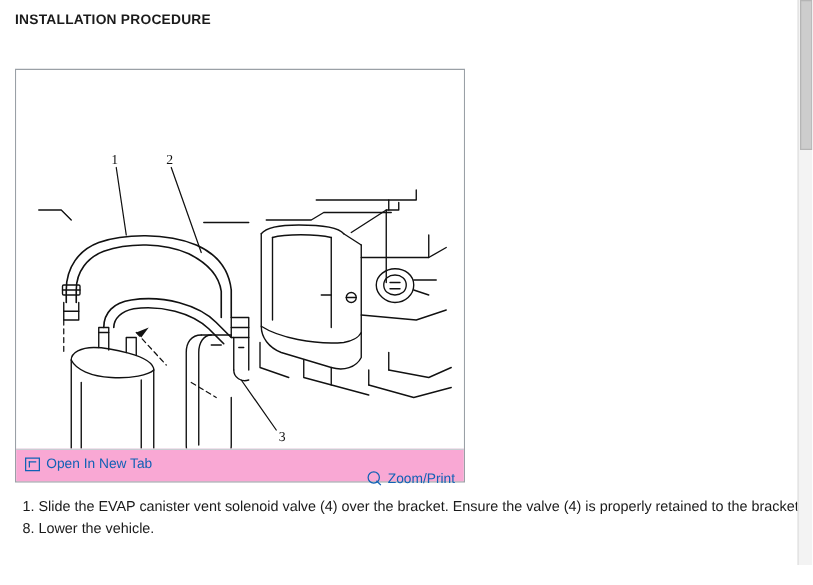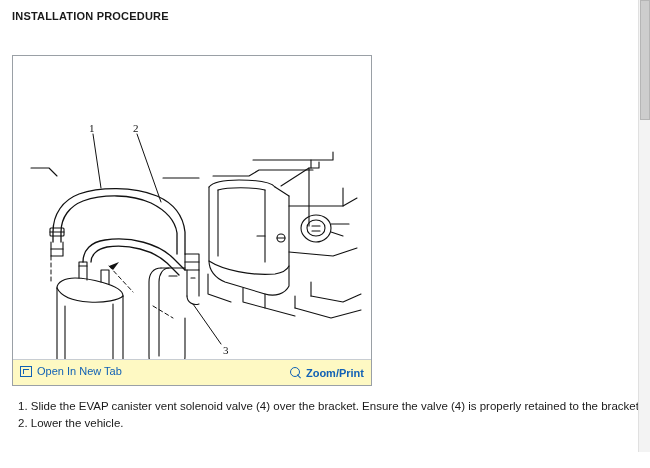--- a/index.html
+++ b/index.html
@@ -44,41 +44,40 @@
     height: 303px;
     overflow: hidden;
     background: #ffffff;
   }
   .figure-toolbar {
     position: absolute;
     left: 0;
     bottom: 0;
     width: 358px;
     height: 26px;
-    background: #fef9c3;
+    background: #f9a8d4;
     border-top: 1px solid #c8cdd2;
   }
   .tb-left {
     position: absolute;
     left: 7px;
     top: 5px;
     display: flex;
     align-items: center;
     gap: 5px;
     cursor: pointer;
   }
   .tb-right {
     position: absolute;
     right: 7px;
-    top: 7px;
+    top: 17px;
     display: flex;
     align-items: center;
     gap: 4px;
     cursor: pointer;
-    font-weight: bold;
   }
   .tb-label {
     font-size: 11px;
     color: #1161b5;
   }
   .newtab-icon {
     width: 12px; height: 11px;
     border: 1px solid #1161b5;
     position: relative;
     display: inline-block;
@@ -276,20 +275,20 @@
       </div>
       <div class="tb-right">
         <span class="mag-icon"></span>
         <span class="tb-label">Zoom/Print</span>
       </div>
     </div>
   </div>
 
   <div class="steps">
     <div class="step">1. Slide the EVAP canister vent solenoid valve (4) over the bracket. Ensure the valve (4) is properly retained to the bracket.</div>
-    <div class="step">2. Lower the vehicle.</div>
+    <div class="step">8. Lower the vehicle.</div>
   </div>
 
   <div class="scrollbar">
     <div class="scroll-thumb"></div>
   </div>
 
 </div>
 
 </body></html>

